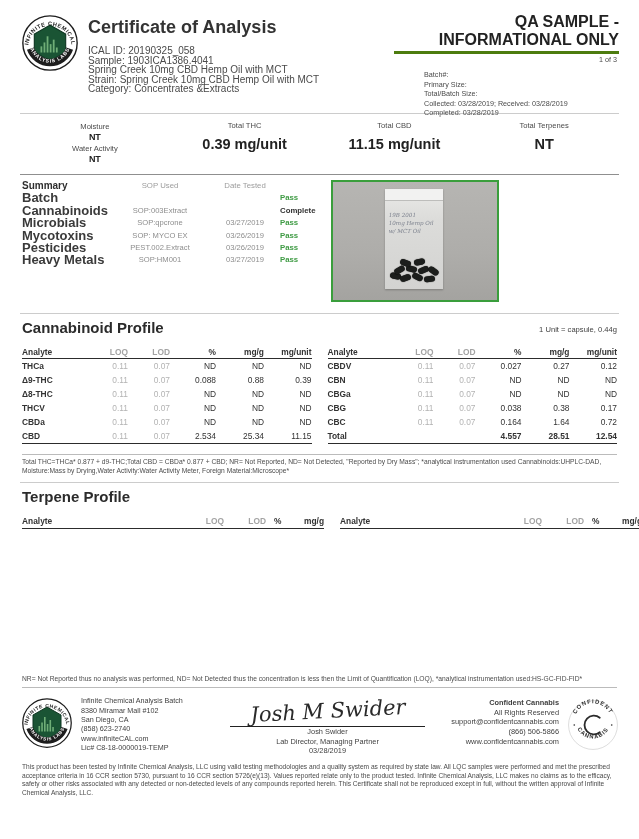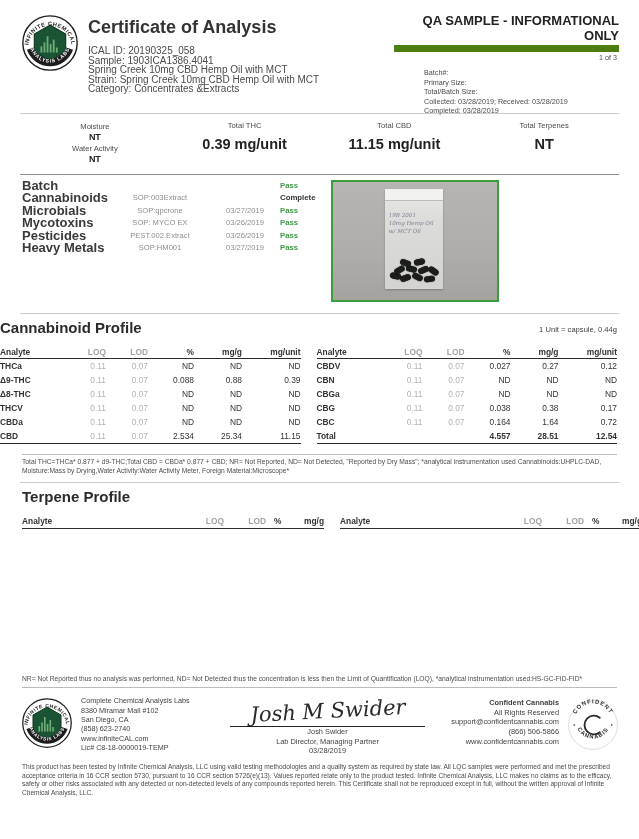--- a/index.html
+++ b/index.html
@@ -1,29 +1,29 @@
 <!DOCTYPE html>
 <html><head>
 <meta charset="utf-8">
 <style>
   html,body{margin:0;padding:0;background:#fff;}
   .page{position:relative;width:639px;height:839px;background:#fff;overflow:hidden;
         font-family:"Liberation Sans",sans-serif;color:#3c3c3c;}
-  .pad{padding-right:22px;}
+  .pad{padding-left:22px;padding-right:22px;}
 
   
   .hdr{display:flex;justify-content:space-between;margin:13px 20px 0 22px;height:100px;}
   .hdr-left{display:flex;}
   .logo-wrap{width:56px;height:56px;flex:0 0 56px;margin-top:2px;}
   .hdr-text{margin-left:10px;}
   .coa-title{font-size:18px;font-weight:700;color:#333;margin:4px 0 8px 0;}
   .sample-line{font-size:10px;line-height:9.6px;color:#4a4a4a;}
   .hdr-right{width:225px;text-align:left;}
-  .qa-label{font-size:13px;font-weight:800;color:#222;text-align:right;
-            border-bottom:7px solid #4d7c0f;padding-bottom:2px;}
+  .qa-label{font-size:16px;font-weight:800;color:#222;text-align:right;
+            border-bottom:3px solid #4d7c0f;padding-bottom:2px;}
   .pageno{font-size:7.2px;text-align:right;color:#4a4a4a;margin:1px 2px 6px 0;}
   .batch-line{font-size:7.2px;line-height:9.6px;color:#4a4a4a;margin-left:30px;}
 
   .rule{border-top:1px solid #ccc;margin:0 20px;}
   .rule-dark{border-top:1px solid #8f8f8f;margin:0 20px;}
 
   
   .stats{display:flex;margin:0 20px;padding:7px 0 6px 0;height:47px;}
   .stat{flex:1;text-align:center;}
   .stat-label{font-size:7.6px;color:#4a4a4a;}
@@ -182,20 +182,26 @@
     <div class="stat">
       <div class="stat-label">Total Terpenes</div>
       <div class="stat-big">NT</div>
     </div>
   </div>
 
   <div class="rule-dark"></div>
 
   <div class="mid">
     <div class="summary">
+      <div class="srow s-head">
+        <span class="s-name">Summary</span>
+        <span class="s-sop">SOP Used</span>
+        <span class="s-date">Date Tested</span>
+        <span class="s-stat"></span>
+      </div>
       <div class="srow">
         <span class="s-name">Batch</span>
         <span class="s-sop"></span>
         <span class="s-date"></span>
         <span class="s-stat green">Pass</span>
       </div>
       <div class="srow">
         <span class="s-name">Cannabinoids</span>
         <span class="s-sop">SOP:003Extract</span>
         <span class="s-date"></span>
@@ -431,21 +437,21 @@
         <text font-size="10" font-weight="bold" fill="#1d1d1d" letter-spacing="1" font-family="Liberation Sans, sans-serif">
           <textPath href="#arcTop2" startOffset="50%" text-anchor="middle">INFINITE CHEMICAL</textPath>
         </text>
         <path d="M 15,60 A 37,37 0 0 0 85,60" fill="none" stroke="#1d1d1d" stroke-width="13"></path>
         <text font-size="9" font-weight="bold" fill="#ffffff" letter-spacing="1.5" font-family="Liberation Sans, sans-serif">
           <textPath href="#arcBot2" startOffset="50%" text-anchor="middle">ANALYSIS LABS</textPath>
         </text>
       </svg>
     </div>
     <div class="f-lab">
-      <div>Complete Chemical Analysis Labs</div>
+      <div>Infinite Chemical Analysis Batch</div>
       <div>8380 Miramar Mall #102</div>
       <div>San Diego, CA</div>
       <div>(858) 623-2740</div>
       <div>www.infiniteCAL.com</div>
       <div>Lic# C8-18-0000019-TEMP</div>
     </div>
     <div class="f-sig">
       <div class="sig-script">
         <svg viewBox="0 0 195 30" width="195" height="30">
           <text x="98" y="22" text-anchor="middle" font-size="21" font-style="italic" font-family="DejaVu Serif, serif" fill="#2a2a2a" transform="rotate(-3 98 15)">Josh M Swider</text>

